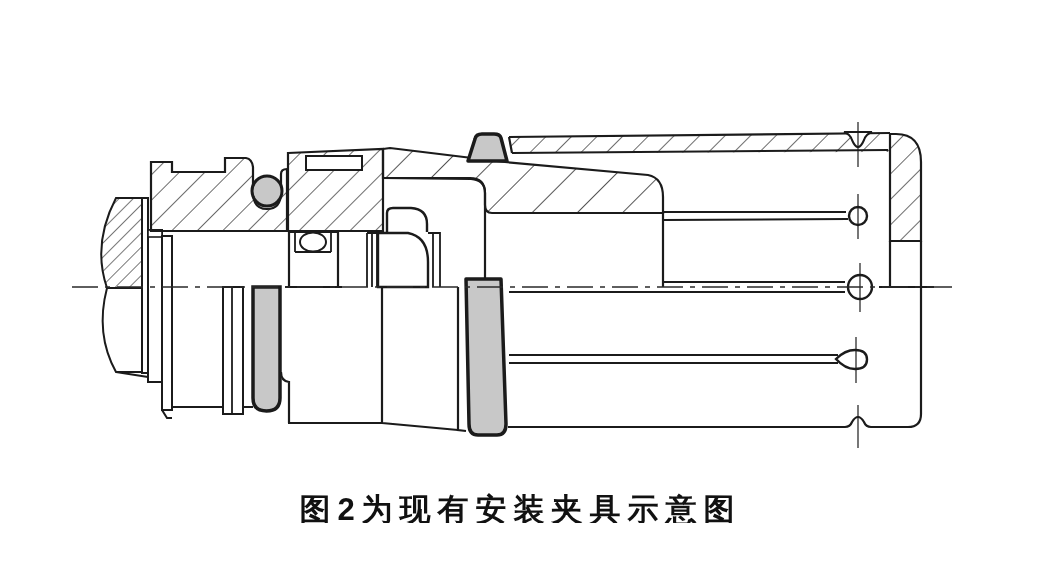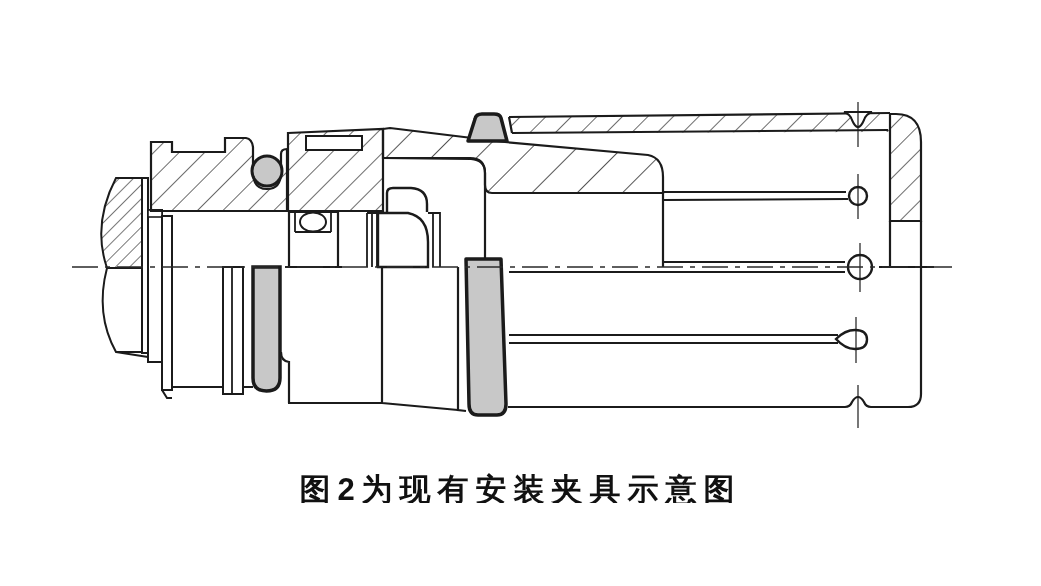--- a/index.html
+++ b/index.html
@@ -1,18 +1,19 @@
 <!DOCTYPE html>
 <html><head>
 <meta charset="utf-8">
 <style>
   html,body{margin:0;padding:0;background:#ffffff;}
   .canvas{
     position:relative;width:1041px;height:503px;background:#ffffff;overflow:hidden;
     font-family:"Liberation Sans",sans-serif;
+    margin-top:20px;
   }
   .drawing{position:absolute;left:0;top:0;}
   .caption{
     position:absolute;left:0;top:468px;width:1041px;height:44px;
     text-align:center;font-size:31px;font-weight:bold;color:#111;
     letter-spacing:7px;line-height:44px;
     font-family:"Liberation Sans",sans-serif;
   }
 </style>
 </head>

